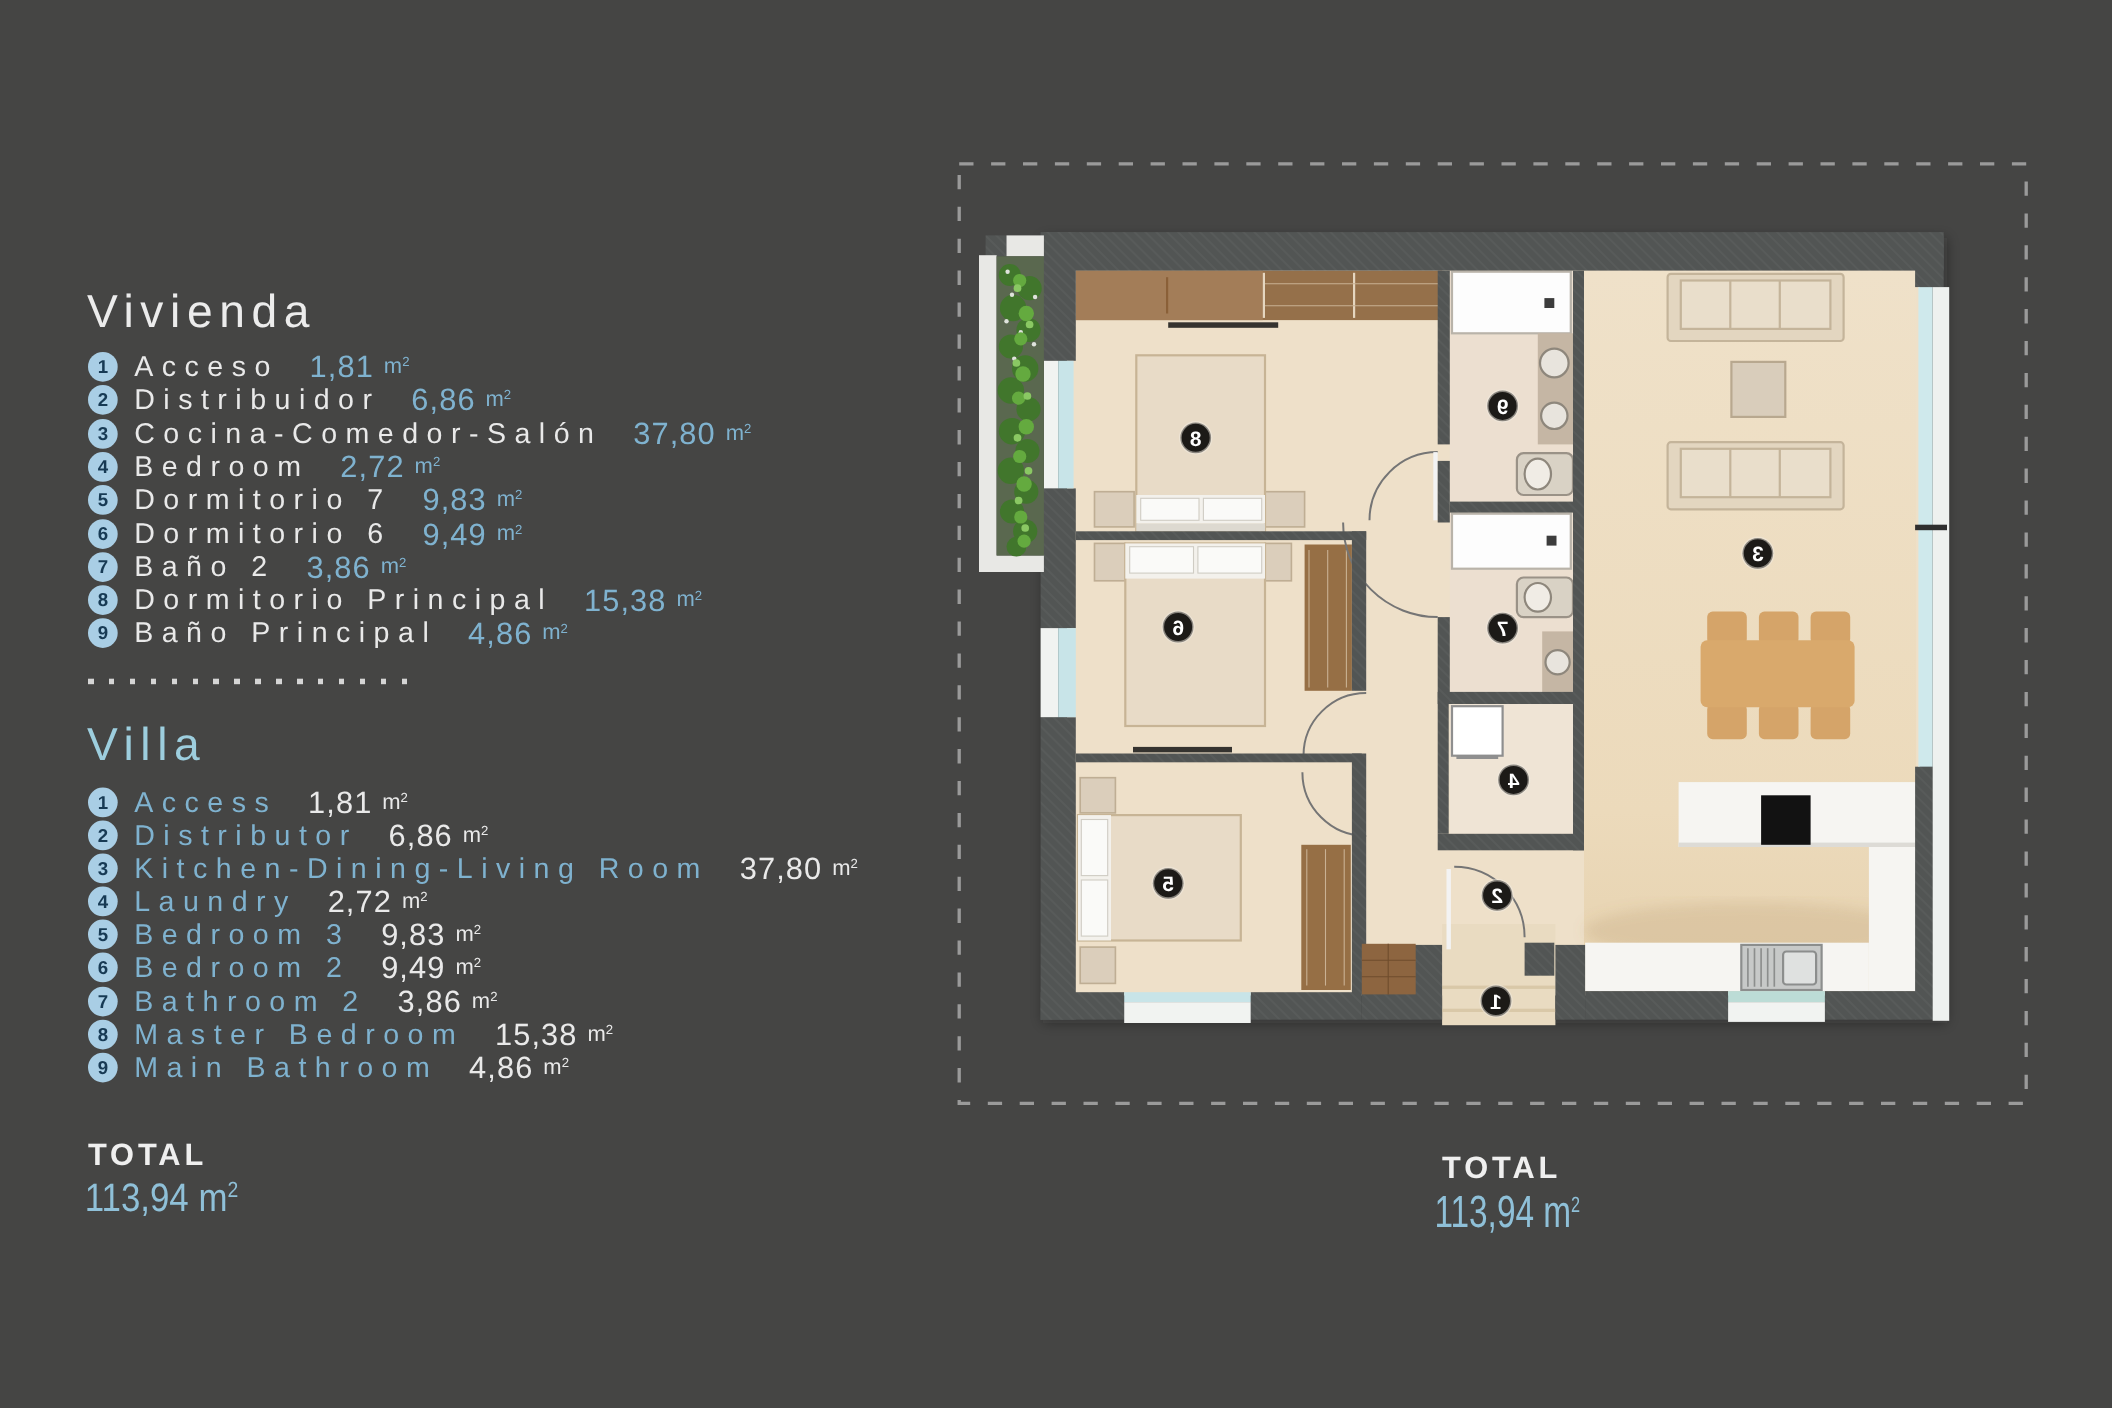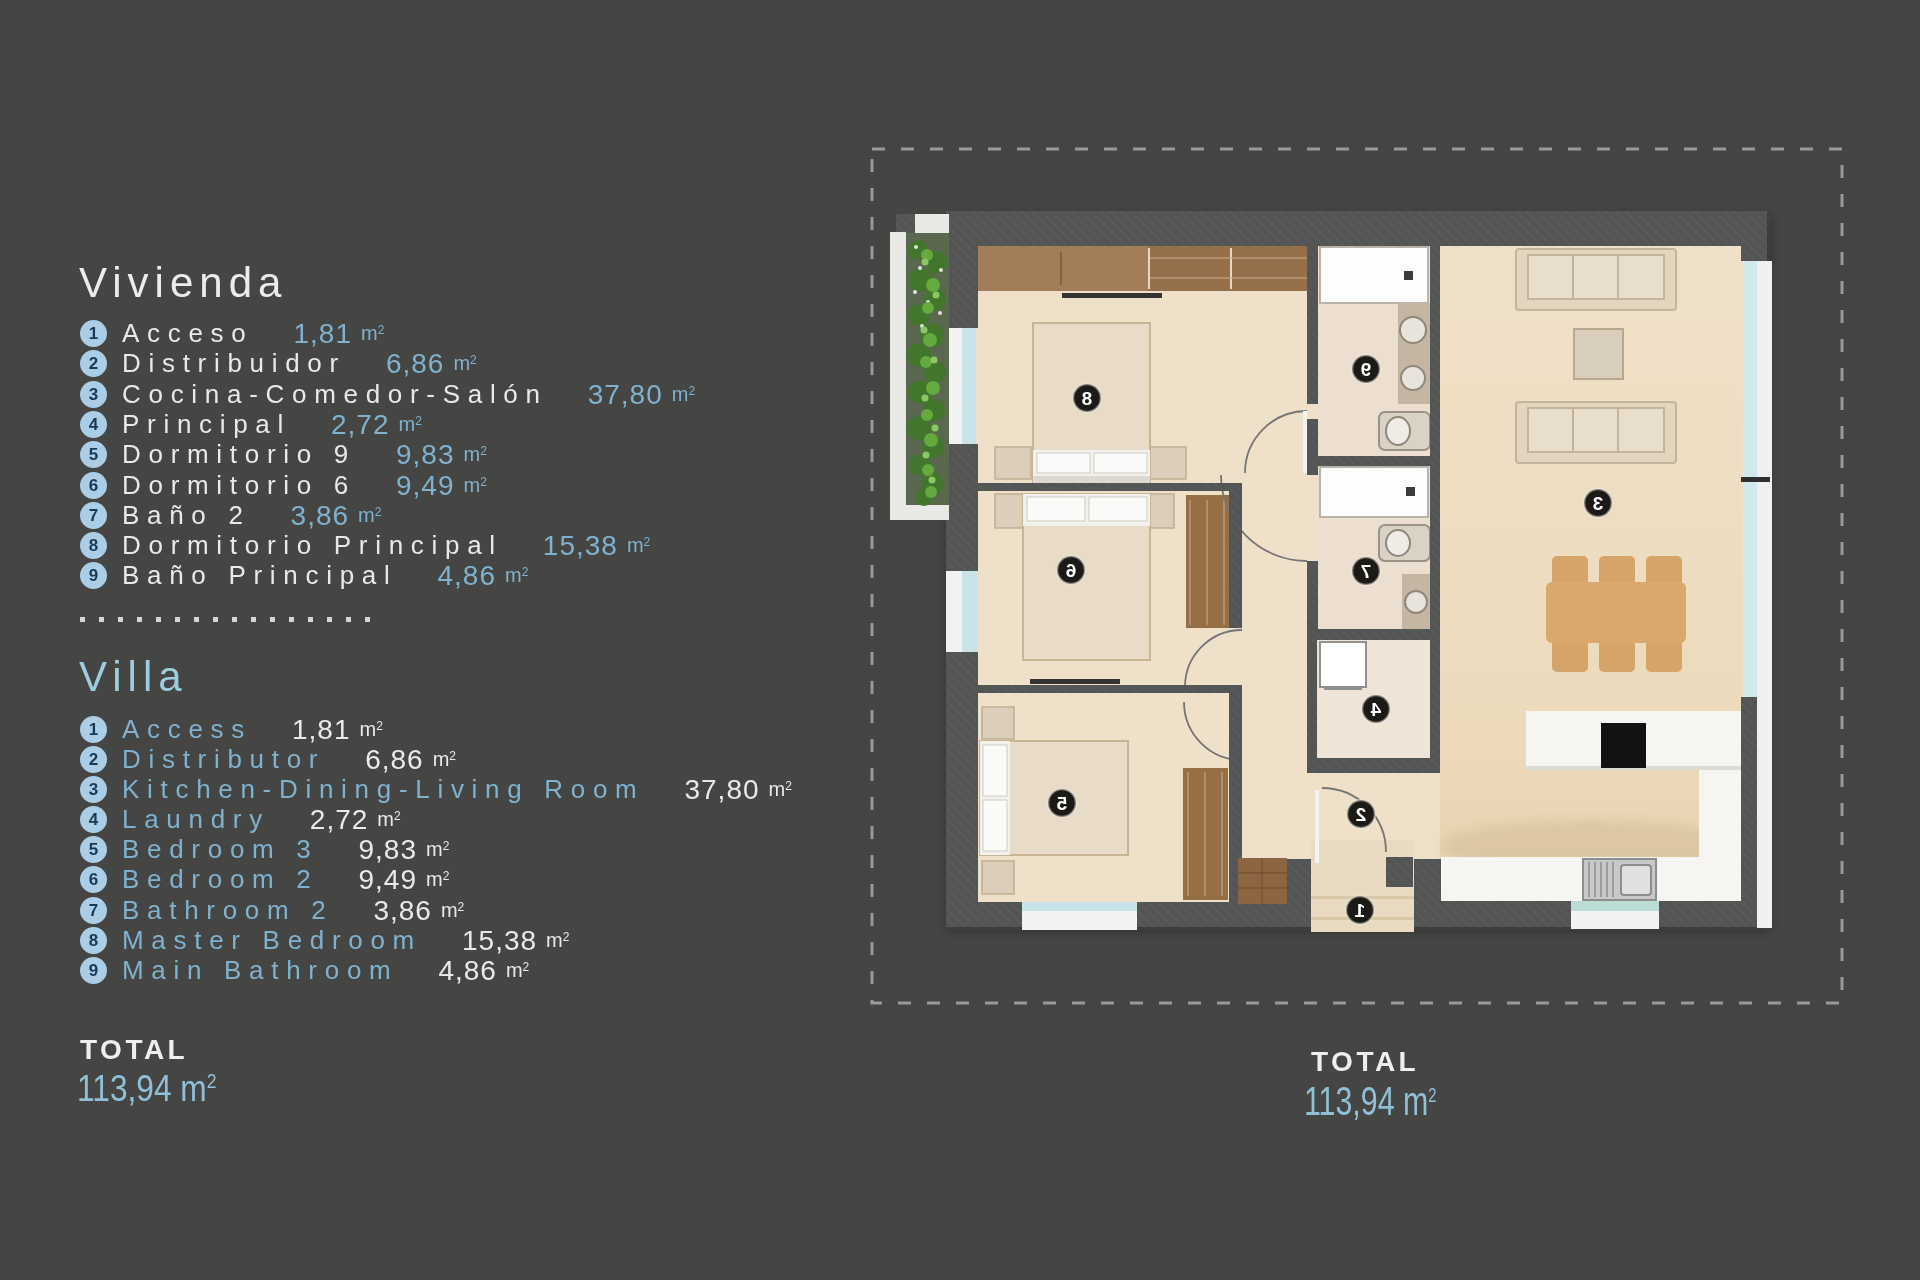--- a/index.html
+++ b/index.html
@@ -2,21 +2,21 @@
 <html><head>
 <meta charset="utf-8">
 <style>
   html,body{margin:0;padding:0;}
   body{width:1920px;height:1280px;background:#454544;font-family:"Liberation Sans",sans-serif;position:relative;overflow:hidden;}
   .abs{position:absolute;}
   .hdr{color:#ececec;font-size:42px;letter-spacing:6px;font-weight:400;}
   .row{position:absolute;height:31px;display:flex;align-items:center;white-space:nowrap;}
   .num{display:inline-block;width:27px;height:27px;border-radius:50%;background:#a9cee5;color:#173a54;font-size:17px;font-weight:700;text-align:center;line-height:27px;letter-spacing:0;flex:0 0 27px;}
   .nm{font-size:26px;letter-spacing:7.7px;margin-left:15px;}
-  .val{font-size:28px;letter-spacing:1px;margin-left:40px;}
+  .val{font-size:28px;letter-spacing:1px;margin-left:28px;}
   .u{font-size:20px;letter-spacing:0;margin-left:9px;text-align:center;}
   .u sup{font-size:12px;vertical-align:6px;}
   .w{color:#e9e9e9;}
   .b{color:#7fb2cf;}
   .tot{color:#efefef;font-size:28px;font-weight:700;letter-spacing:3.5px;}
   .totv{color:#8fc0d8;font-size:36px;letter-spacing:0px;font-weight:400;transform-origin:left top;}
   .totv sup{font-size:20px;vertical-align:13px;}
   .dots{position:absolute;left:80px;top:617px;width:290px;height:5px;
      background:repeating-linear-gradient(90deg,#d5d5d5 0 5px,transparent 5px 19px);}
 </style>
@@ -38,27 +38,27 @@
     <span class="u b">m<sup>2</sup></span>
   </div>
 <div class="row" style="left:80px;top:379px;">
     <span class="num">3</span>
     <span class="nm w">Cocina-Comedor-Salón</span>
     <span class="val b">37,80</span>
     <span class="u b">m<sup>2</sup></span>
   </div>
 <div class="row" style="left:80px;top:409px;">
     <span class="num">4</span>
-    <span class="nm w">Principal</span>
+    <span class="nm w">Bedroom</span>
     <span class="val b">2,72</span>
     <span class="u b">m<sup>2</sup></span>
   </div>
 <div class="row" style="left:80px;top:439px;">
     <span class="num">5</span>
-    <span class="nm w">Dormitorio 9</span>
+    <span class="nm w">Dormitorio 7</span>
     <span class="val b">9,83</span>
     <span class="u b">m<sup>2</sup></span>
   </div>
 <div class="row" style="left:80px;top:470px;">
     <span class="num">6</span>
     <span class="nm w">Dormitorio 6</span>
     <span class="val b">9,49</span>
     <span class="u b">m<sup>2</sup></span>
   </div>
 <div class="row" style="left:80px;top:500px;">

